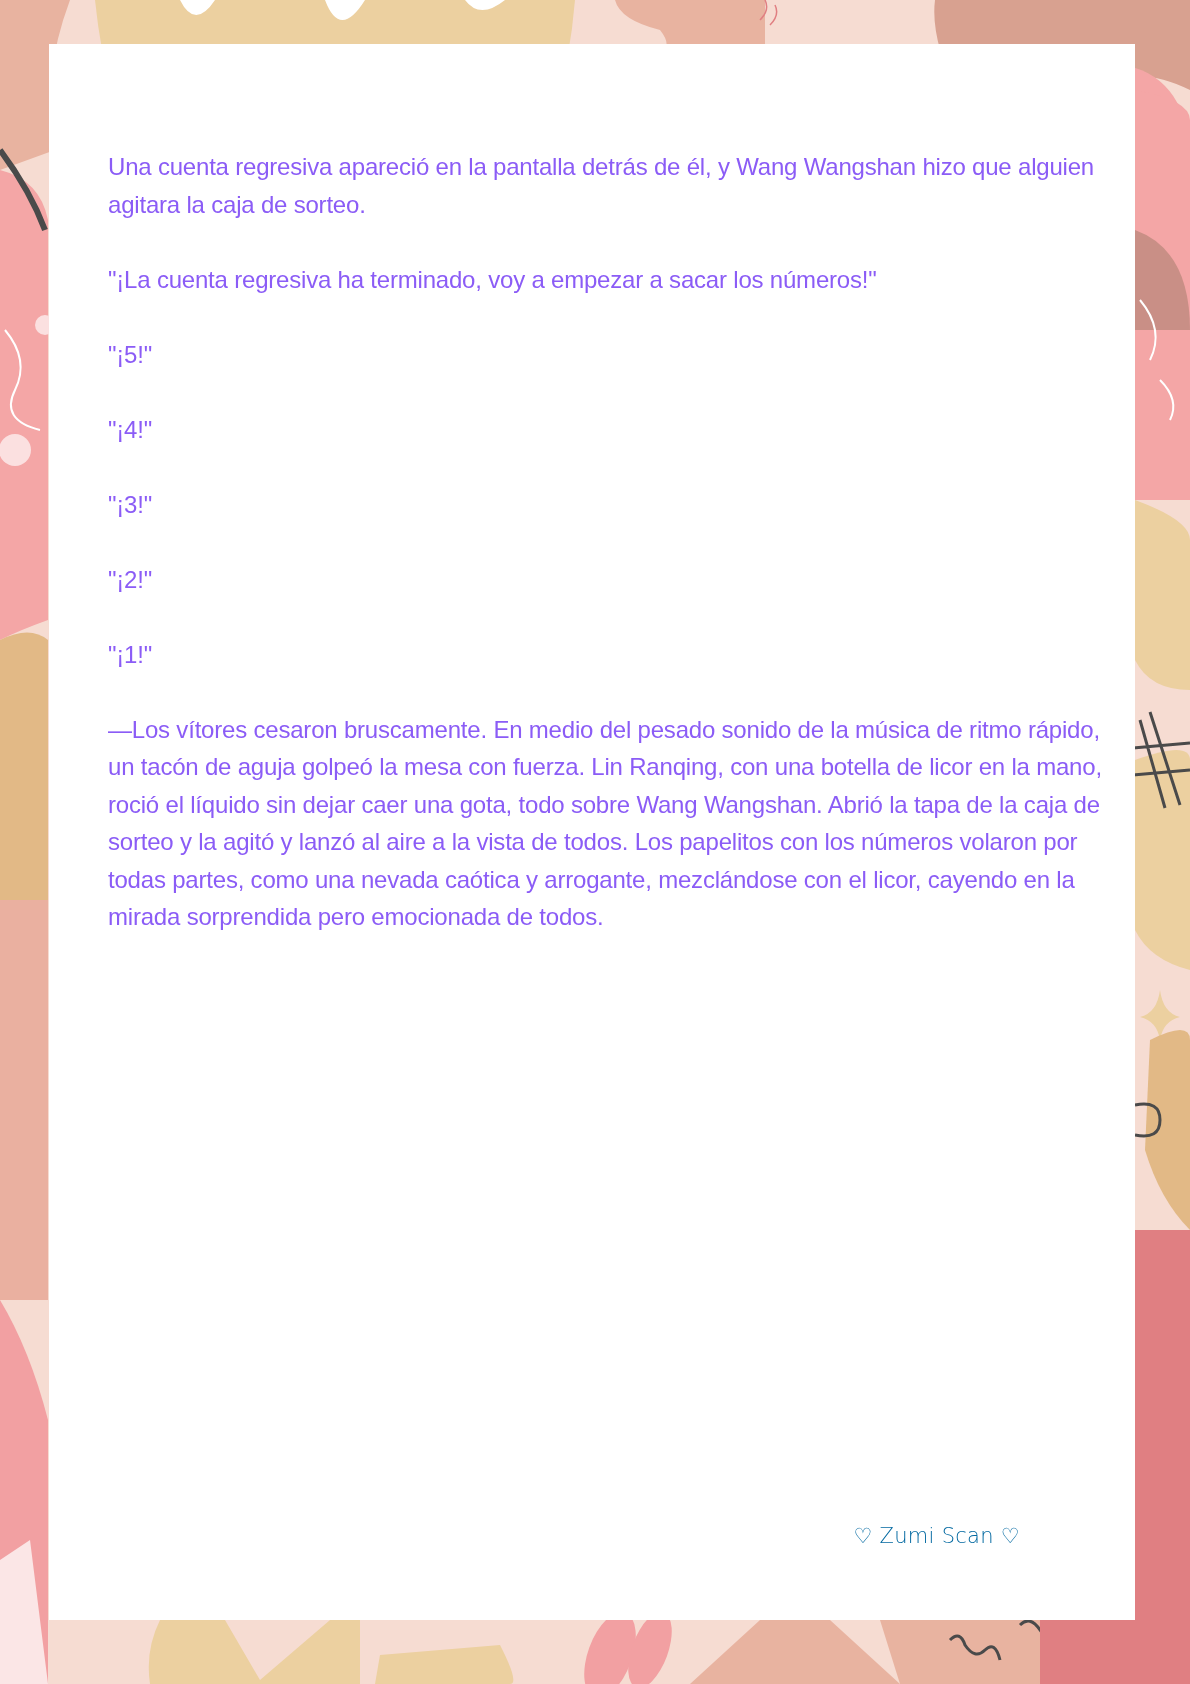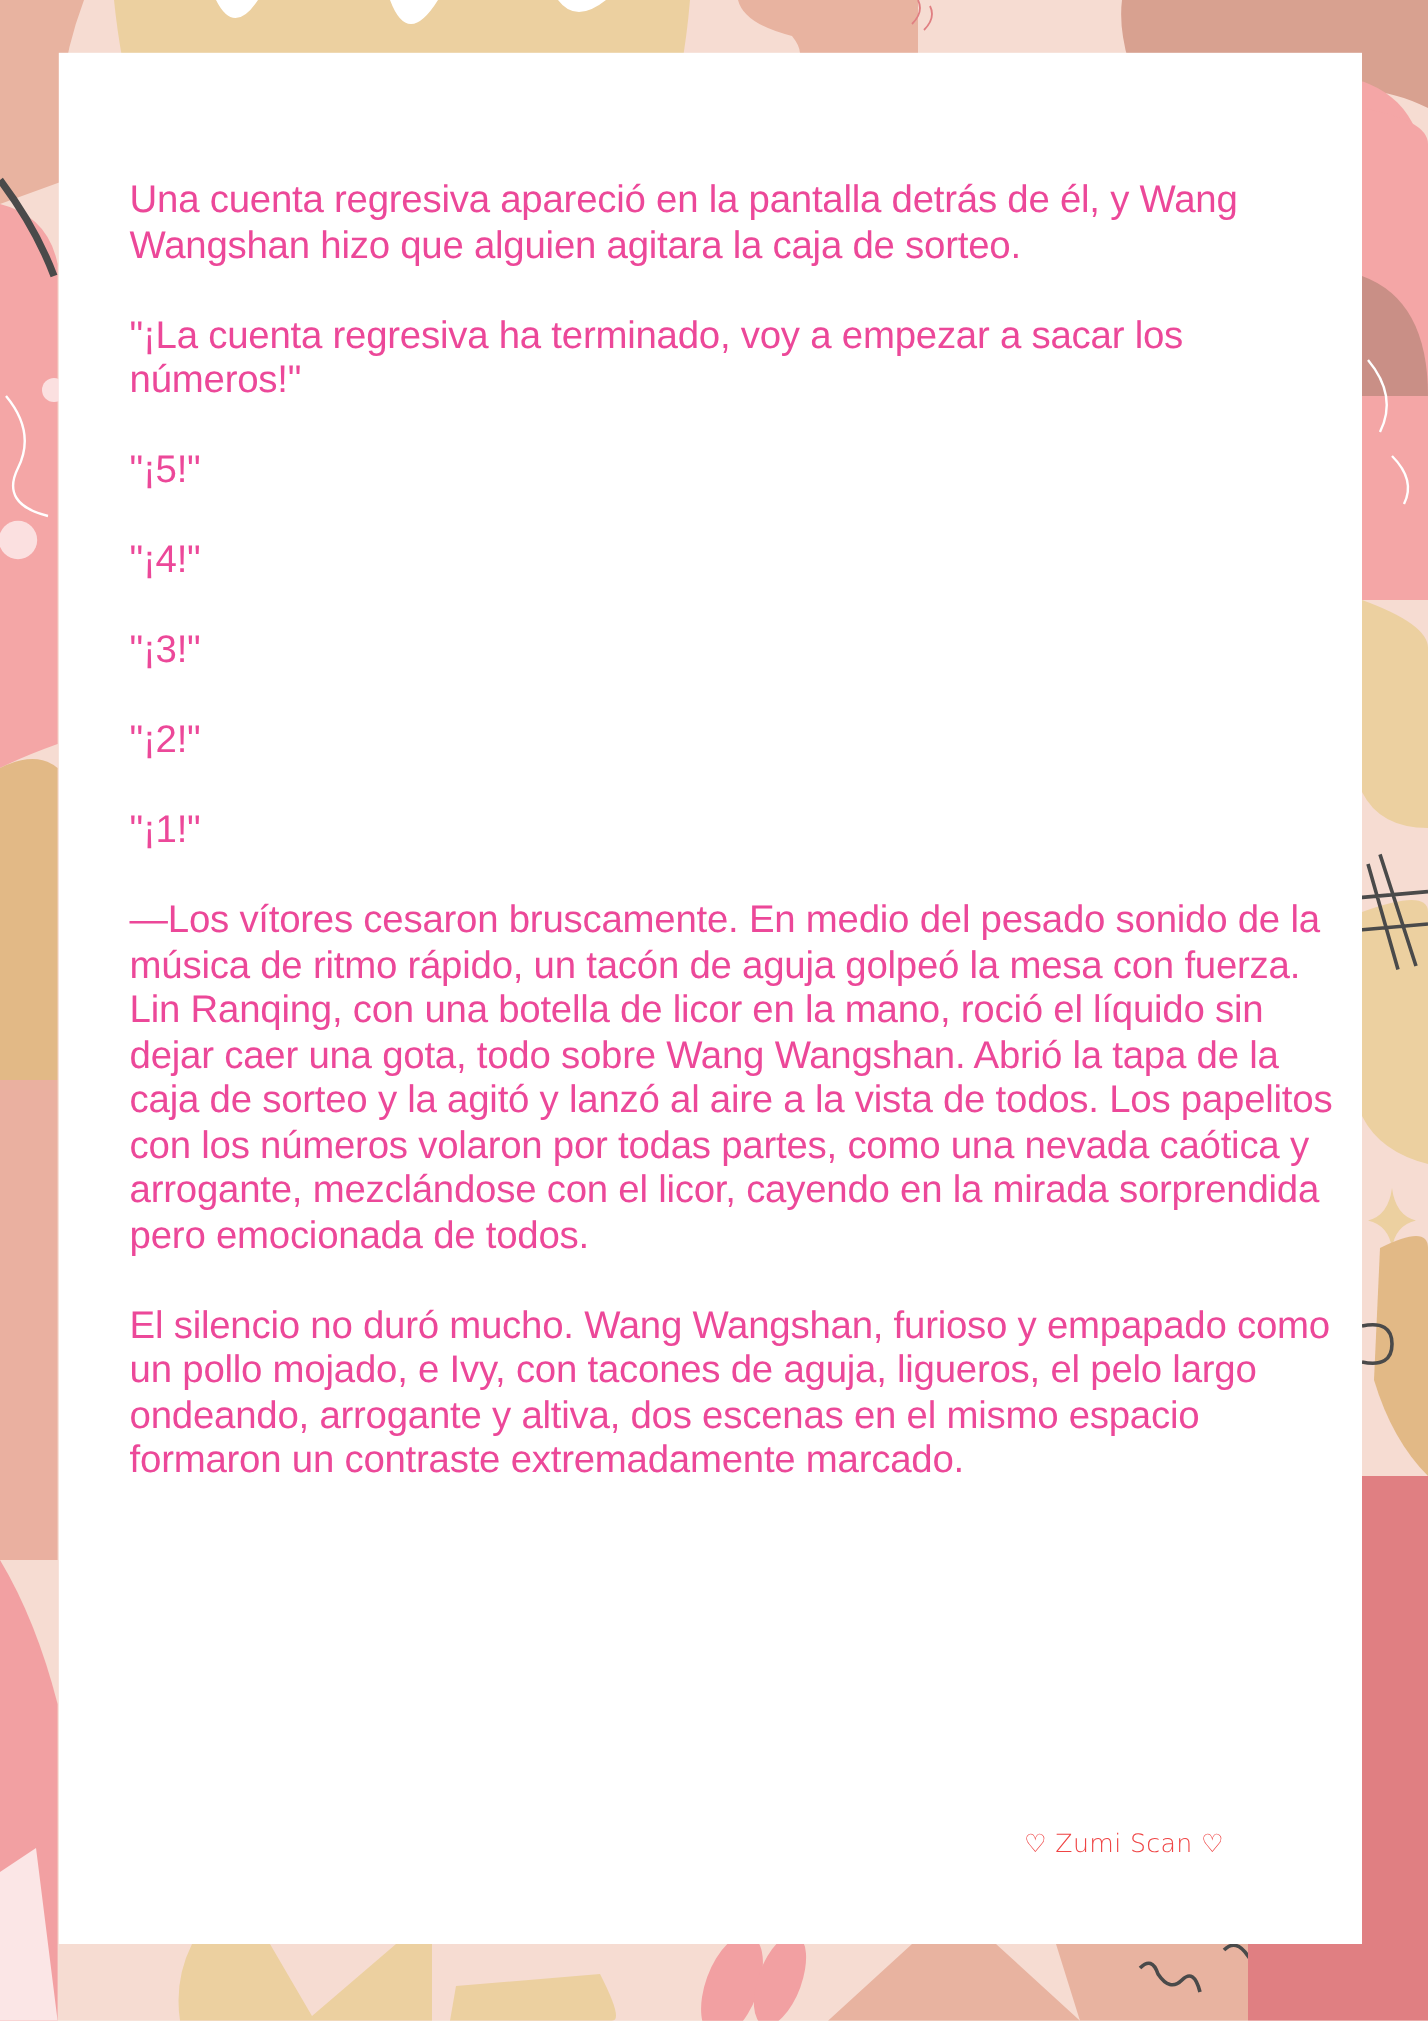--- a/index.html
+++ b/index.html
@@ -8,27 +8,27 @@
     background: #f6dcd2;
     font-family: "Liberation Sans", "DejaVu Sans", sans-serif;
   }
   .deco { position: absolute; }
   .panel {
     position: absolute; left: 49px; top: 44px; width: 1086px; height: 1576px;
     background: #ffffff;
   }
   .content {
     position: absolute; left: 59px; top: 104px; width: 1010px;
-    color: #ec4899; font-size: 32px; line-height: 37.5px;
+    color: #8b5cf6; font-size: 24px; line-height: 37.5px;
     letter-spacing: -0.2px;
   }
   .content p { margin: 0 0 37.5px 0; }
   .watermark {
     position: absolute; right: 115px; bottom: 72px;
-    color: #ef4444; font-size: 21px; letter-spacing: 0.3px;
+    color: #0369a1; font-size: 21px; letter-spacing: 0.3px;
     font-family: "DejaVu Sans", sans-serif; font-weight: 300;
   }
 </style>
 </head>
 <body>
 
 <svg class="deco" width="1190" height="1684" viewBox="0 0 1190 1684" style="left:0;top:0;">
 
   <path d="M95 0 H575 Q570 60 555 110 H115 Q100 50 95 0 Z" fill="#ecd0a0"></path>
   <path d="M180 0 Q195 30 215 0 Z M325 0 Q340 40 365 0 Z M465 0 Q480 20 505 0 Z" fill="#ffffff"></path>
@@ -72,16 +72,15 @@
 <div class="panel">
   <div class="content">
     <p>Una cuenta regresiva apareció en la pantalla detrás de él, y Wang Wangshan hizo que alguien agitara la caja de sorteo.</p>
     <p>"¡La cuenta regresiva ha terminado, voy a empezar a sacar los números!"</p>
     <p>"¡5!"</p>
     <p>"¡4!"</p>
     <p>"¡3!"</p>
     <p>"¡2!"</p>
     <p>"¡1!"</p>
     <p>—Los vítores cesaron bruscamente. En medio del pesado sonido de la música de ritmo rápido, un tacón de aguja golpeó la mesa con fuerza. Lin Ranqing, con una botella de licor en la mano, roció el líquido sin dejar caer una gota, todo sobre Wang Wangshan. Abrió la tapa de la caja de sorteo y la agitó y lanzó al aire a la vista de todos. Los papelitos con los números volaron por todas partes, como una nevada caótica y arrogante, mezclándose con el licor, cayendo en la mirada sorprendida pero emocionada de todos.</p>
-    <p>El silencio no duró mucho. Wang Wangshan, furioso y empapado como un pollo mojado, e Ivy, con tacones de aguja, ligueros, el pelo largo ondeando, arrogante y altiva, dos escenas en el mismo espacio formaron un contraste extremadamente marcado.</p>
   </div>
   <div class="watermark">♡ Zumi Scan ♡</div>
 </div>
 
 </body></html>

